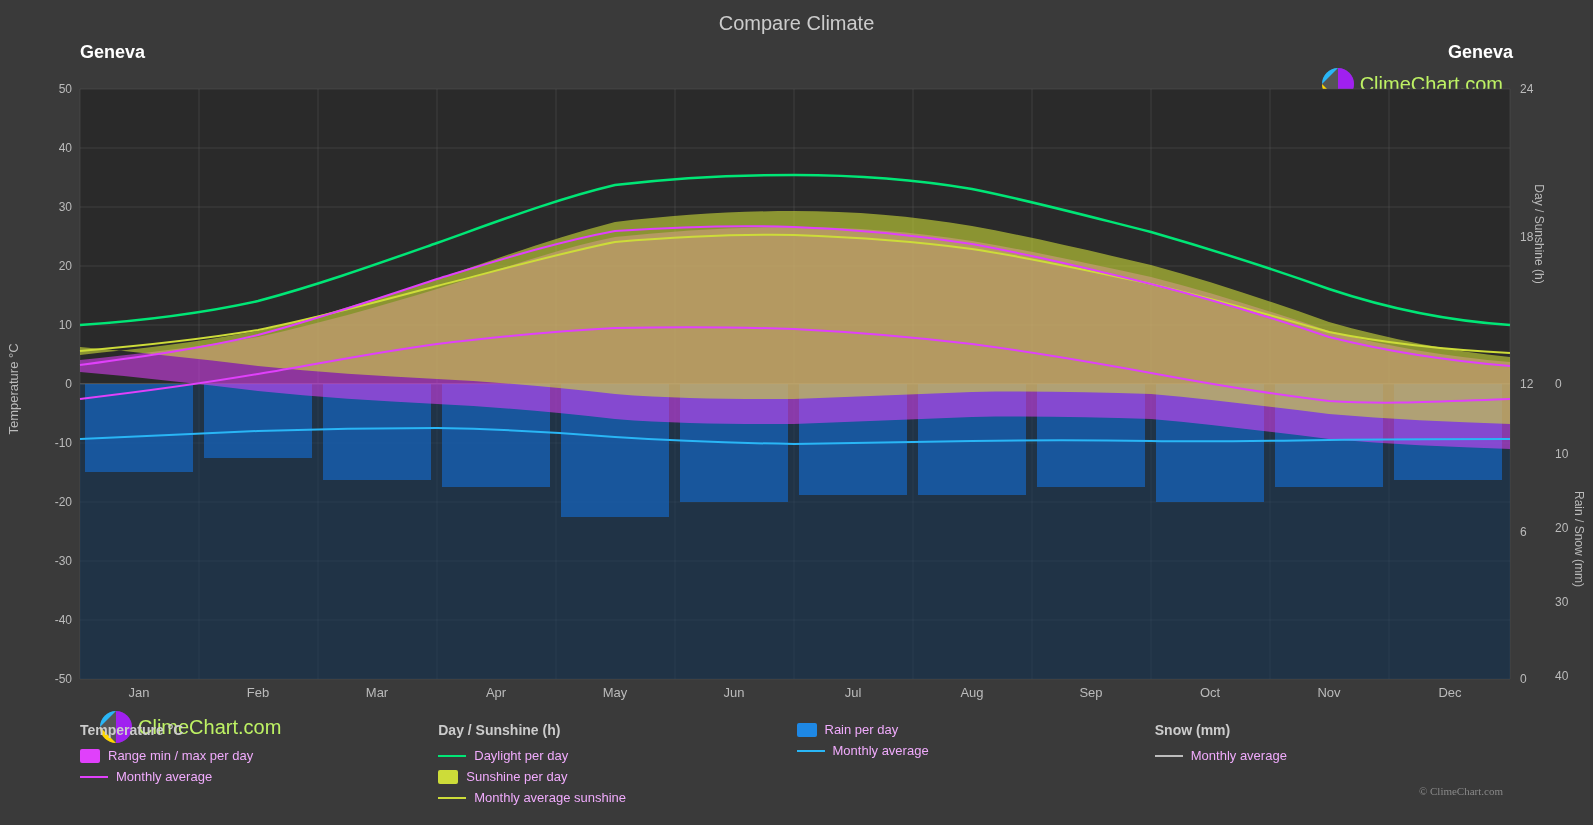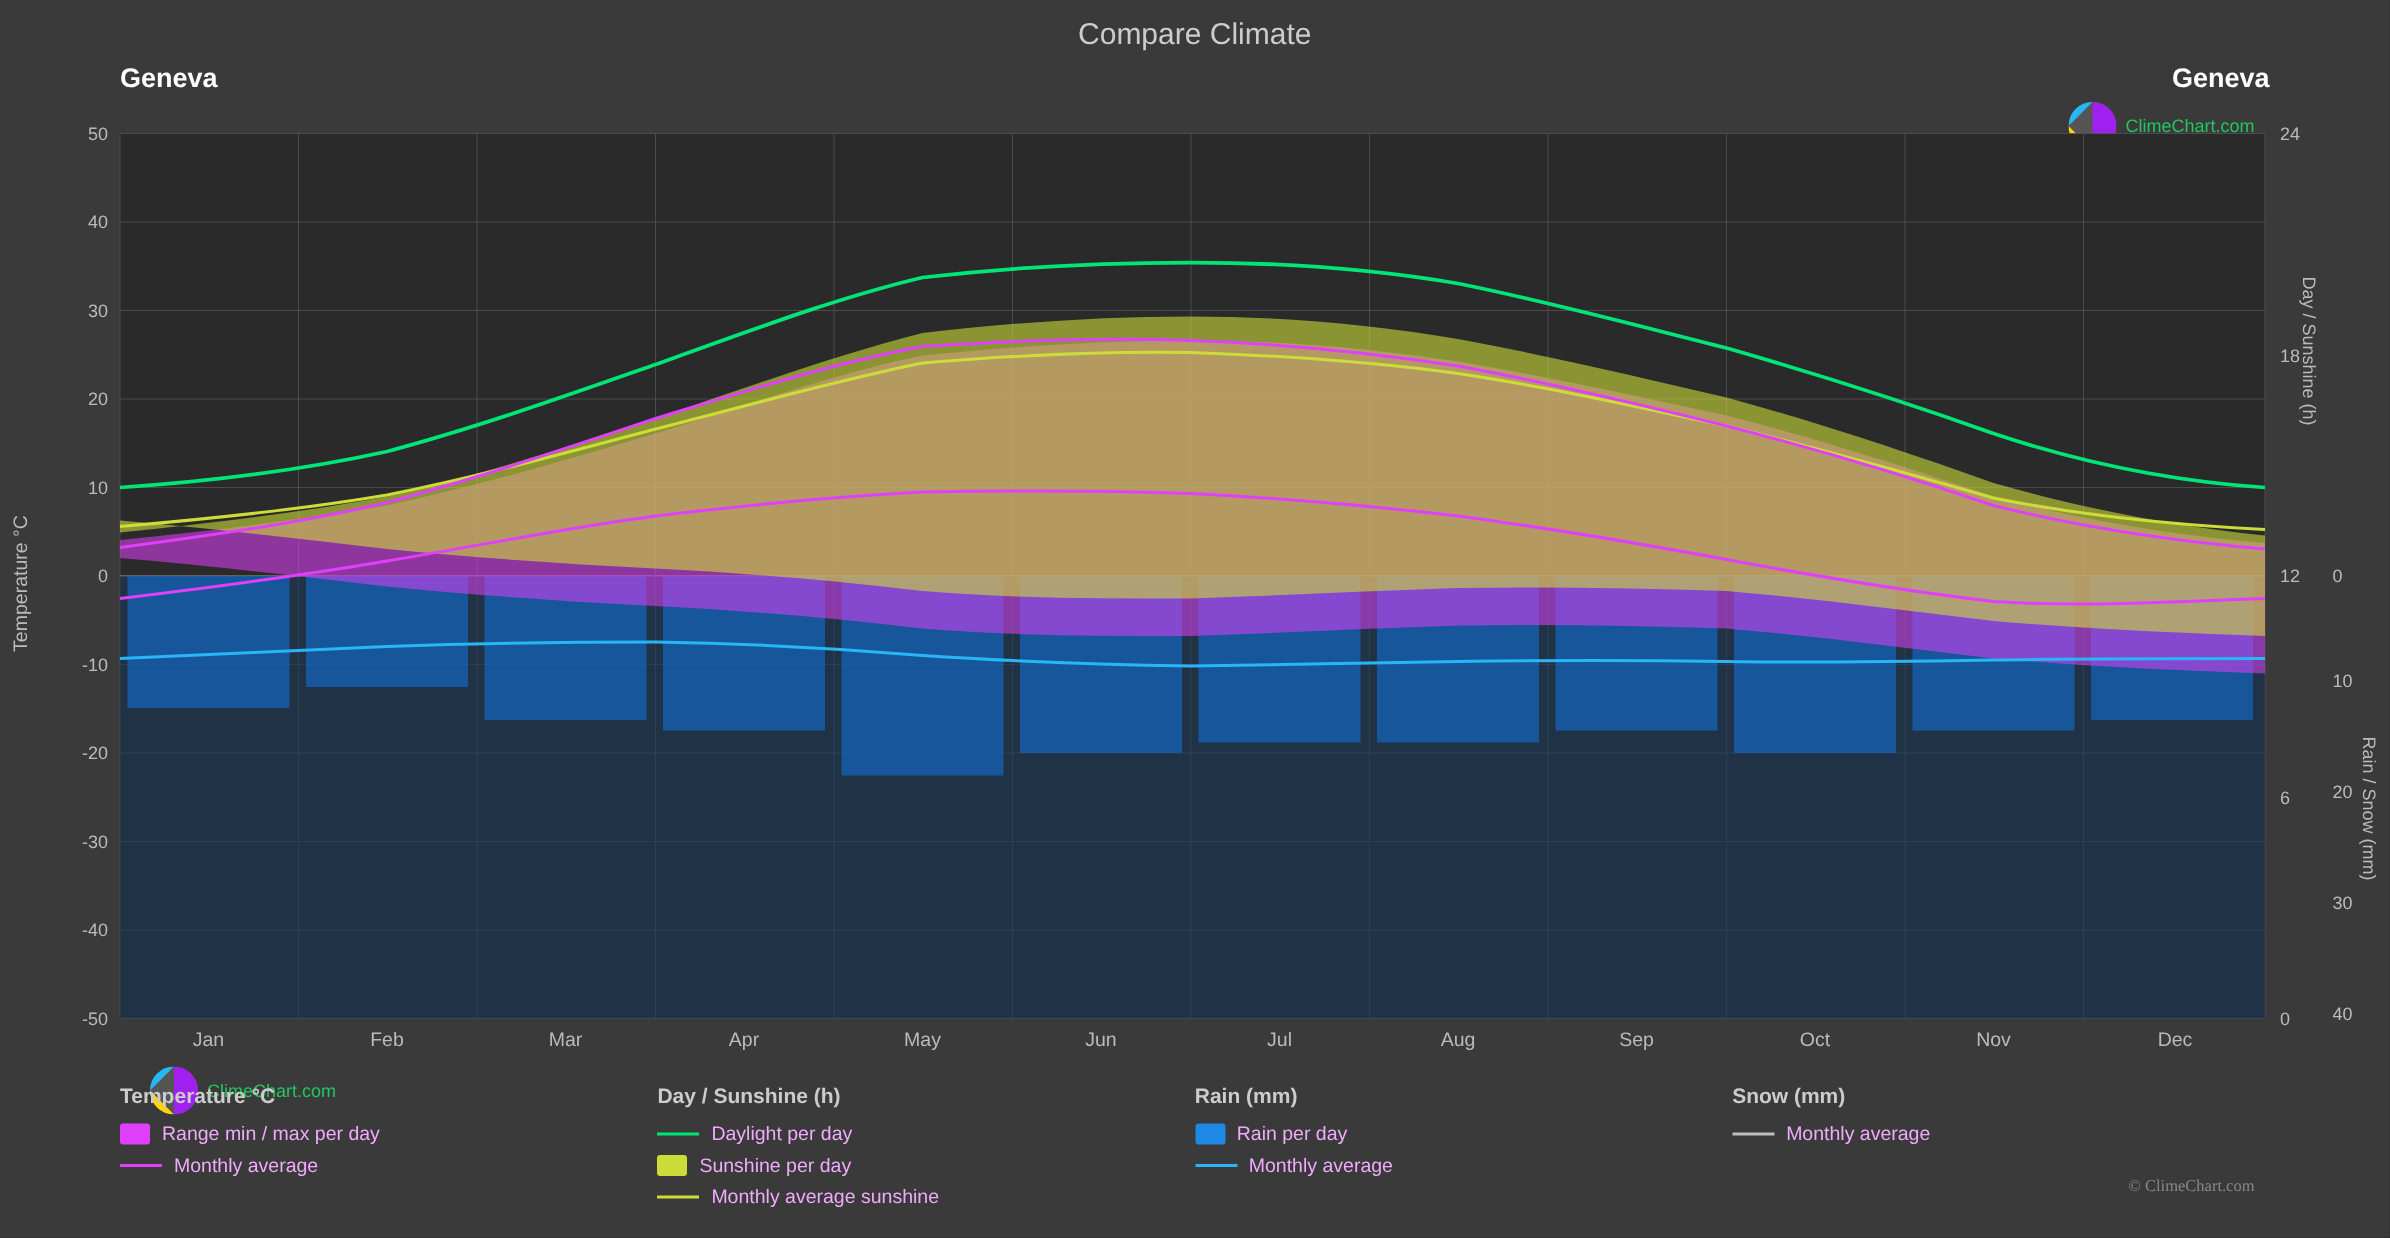--- a/index.html
+++ b/index.html
@@ -57,22 +57,22 @@
     .logo-bottom-left {
       position: absolute;
       left: 100px;
       bottom: 82px;
       display: flex;
       align-items: center;
       gap: 6px;
     }
 
     .logo-text {
-      font-size: 12px;
-      color: #22c55e;
+      font-size: 20px;
+      color: #bef264;
     }
 
     .copyright {
       position: absolute;
       right: 90px;
       bottom: 28px;
       font-size: 11px;
       color: #888;
       font-family: Liberation Serif, serif;
     }
@@ -339,21 +339,20 @@
         <div class="legend-swatch" style="background: #cddc39;"></div>
         <span>Sunshine per day</span>
       </div>
       <div class="legend-item">
         <div class="legend-line" style="background: #cddc39;"></div>
         <span>Monthly average sunshine</span>
       </div>
     </div>
 
     <div class="legend-group">
-      <div class="legend-group-title">Rain (mm)</div>
       <div class="legend-item">
         <div class="legend-swatch" style="background: #1e88e5;"></div>
         <span>Rain per day</span>
       </div>
       <div class="legend-item">
         <div class="legend-line" style="background: #29b6f6;"></div>
         <span>Monthly average</span>
       </div>
     </div>
 

